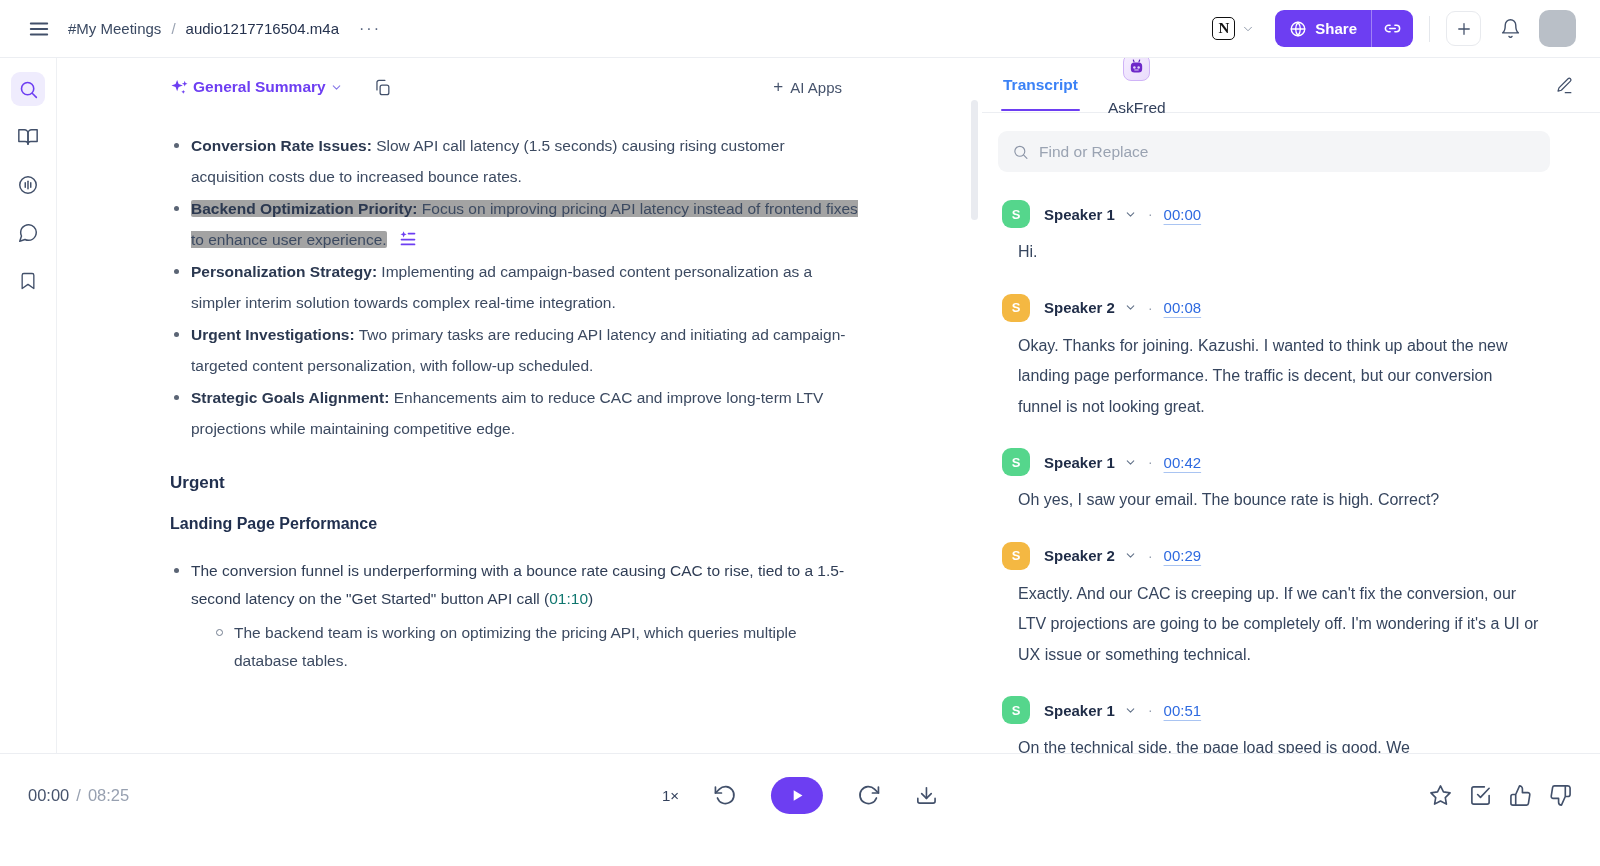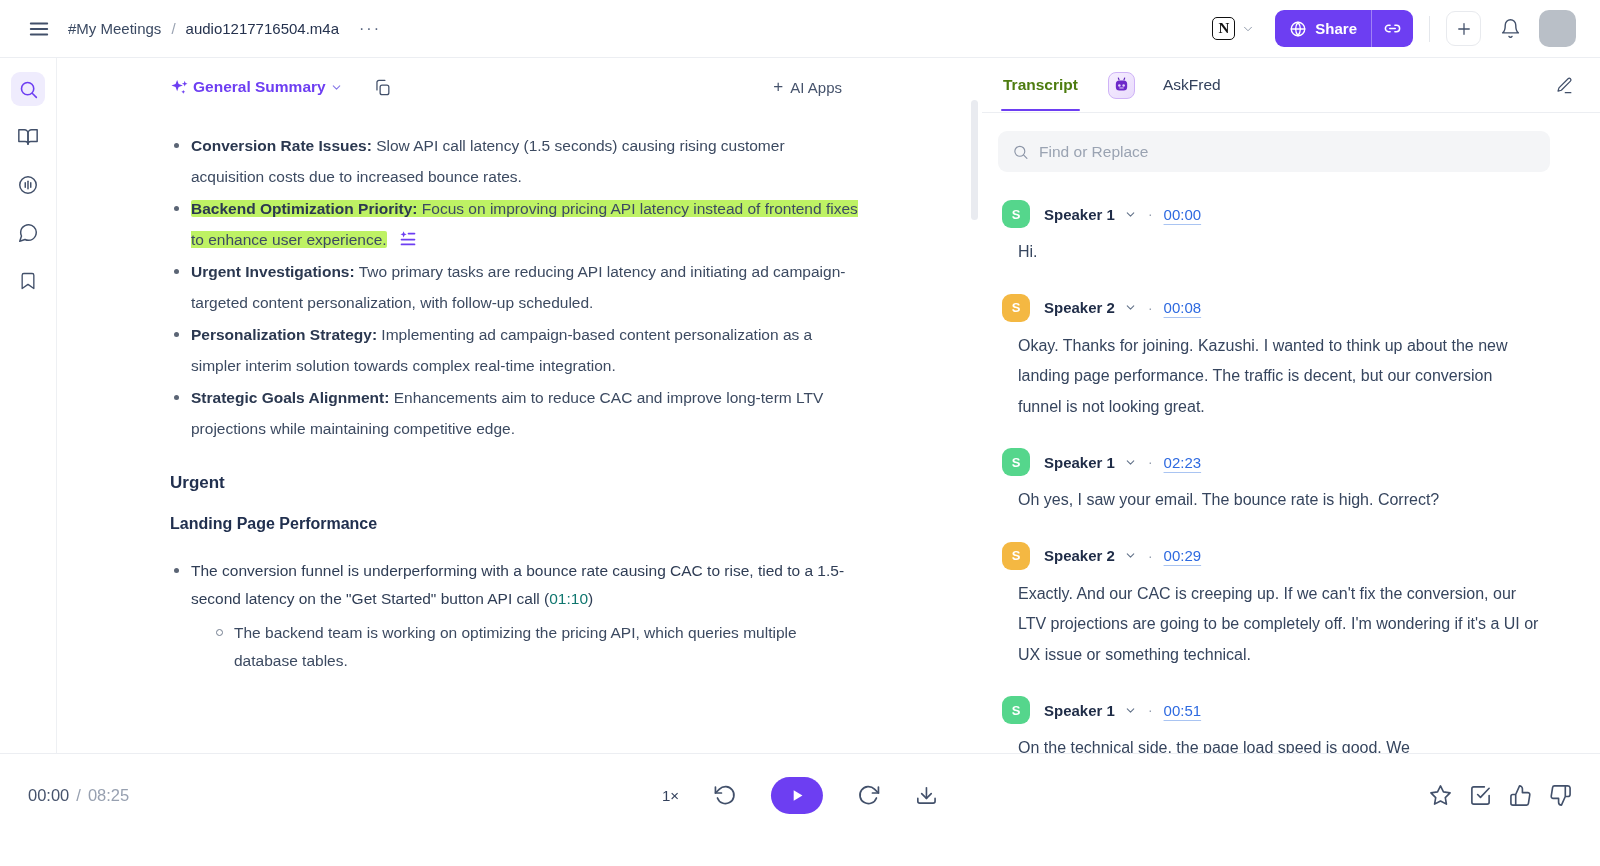--- a/index.html
+++ b/index.html
@@ -46,42 +46,42 @@
   .summary-label { color:#6d3ef2; font-size:15.5px; font-weight:600; }
   .copy-btn { margin-left:30px; cursor:pointer; }
   .ai-apps { margin-left:auto; display:flex; align-items:center; gap:7px; cursor:pointer; color:#46536c; font-size:15px; }
   .ai-plus { font-size:17px; color:#46536c; }
 
   .main-body { margin-left:113px; width:690px; height:667px; overflow:hidden; }
   .summary-list { list-style:none; margin-top:14px; }
   .summary-list li { position:relative; padding-left:21px; font-size:15.5px; line-height:31px; color:#3c4a61; margin-bottom:1px; }
   .summary-list li::before { content:""; position:absolute; left:4px; top:13px; width:5px; height:5px; border-radius:50%; background:#5b6575; }
   .b-label { font-weight:700; color:#2b3850; }
-  .hl { background:#bef264; border-radius:2px; }
+  .hl { background:#a3a3a3; border-radius:2px; }
   .note-add-icon { display:inline-block; vertical-align:-2px; margin-left:12px; cursor:pointer; }
 
   .notes-heading { margin-top:29px; font-size:17px; font-weight:600; color:#21304f; }
   .notes-sub { margin-top:22px; font-size:16px; font-weight:700; color:#21304f; }
   .notes-para { margin-top:6px; font-size:15.5px; line-height:26px; color:#3c4a61; }
   .notes-list { list-style:none; margin-top:24px; }
   .notes-list > li { position:relative; padding-left:21px; font-size:15.5px; line-height:27.5px; color:#2f3d55; }
   .notes-list > li::before { content:""; position:absolute; left:4px; top:11px; width:5px; height:5px; border-radius:50%; background:#5b6575; }
   .sub-item { position:relative; margin-top:7px; margin-left:21px; padding-left:22px; font-size:15.5px; line-height:27.5px; color:#3c4a61; }
   .sub-item::before { content:""; position:absolute; left:4px; top:10px; width:5px; height:5px; border-radius:50%; border:1.4px solid #737e90; background:#fff; }
   .ts-link { color:#0f766e; cursor:pointer; }
 
   .main-scrollbar { position:absolute; top:42px; right:4px; width:7px; height:120px; border-radius:4px; background:#e9ebf0; }
 
   
   .right-panel { position:absolute; top:58px; left:982px; right:0; bottom:83px; background:#fff; display:flex; flex-direction:column; overflow:hidden; }
   .tabs-row { height:55px; display:flex; align-items:center; padding:0 26px 0 21px; border-bottom:1px solid #eceef2; flex-shrink:0; }
   .tab { font-size:15.5px; cursor:pointer; position:relative; }
-  .tab.active { color:#4d7c0f; font-weight:600; }
+  .tab.active { color:#3b82f6; font-weight:600; }
   .tab.active::after { content:""; position:absolute; left:-2px; right:-2px; bottom:-17px; height:2.5px; background:#6d3ef2; border-radius:2px; }
-  .askfred { display:flex; align-items:center; gap:28px; margin-left:30px; cursor:pointer; color:#33415c; font-size:15.5px; }
+  .askfred { display:flex; align-items:center; gap:18px; margin-left:30px; cursor:pointer; color:#33415c; font-size:15.5px;flex-direction:column; }
   .fred-box { width:27px; height:27px; border-radius:8px; border:1px solid #cfb3f7; background:linear-gradient(135deg,#f6eeff,#e9dbfc); display:flex; align-items:center; justify-content:center; }
   .edit-btn { margin-left:auto; cursor:pointer; }
 
   .search-row { padding:18px 50px 0 16px; flex-shrink:0; }
   .search-box { height:41px; background:#f4f5f7; border-radius:9px; display:flex; align-items:center; gap:10px; padding:0 14px; }
   .search-box input { border:none; outline:none; background:transparent; font-family:"Liberation Sans", sans-serif; font-size:15.5px; color:#33415c; width:100%; }
   .search-box input::placeholder { color:#9aa3b2; }
 
   .entries { padding:28px 16px 0 20px; overflow:hidden; flex:1; }
   .entry { margin-bottom:26px; }
@@ -235,24 +235,24 @@
         </li>
         <li>
           <span class="hl"><span class="b-label">Backend Optimization Priority:</span><span> Focus on improving pricing API latency instead of frontend fixes to enhance user experience.</span></span><span class="note-add-icon"><svg width="18" height="18" viewBox="0 0 18 18">
                 <path d="M4.6 2.2 L5.5 4.4 L7.7 5.3 L5.5 6.2 L4.6 8.4 L3.7 6.2 L1.5 5.3 L3.7 4.4 Z" fill="#6d3ef2"></path>
                 <line x1="9.5" y1="4.6" x2="15.5" y2="4.6" stroke="#6d3ef2" stroke-width="1.7" stroke-linecap="round"></line>
                 <line x1="2.5" y1="10.6" x2="15.5" y2="10.6" stroke="#6d3ef2" stroke-width="1.7" stroke-linecap="round"></line>
                 <line x1="2.5" y1="15.4" x2="15.5" y2="15.4" stroke="#6d3ef2" stroke-width="1.7" stroke-linecap="round"></line>
               </svg></span>
         </li>
         <li>
+          <span class="b-label">Personalization Strategy:</span><span> Implementing ad campaign-based content personalization as a simpler interim solution towards complex real-time integration.</span>
+        </li>
+        <li>
           <span class="b-label">Urgent Investigations:</span><span> Two primary tasks are reducing API latency and initiating ad campaign-targeted content personalization, with follow-up scheduled.</span>
-        </li>
-        <li>
-          <span class="b-label">Personalization Strategy:</span><span> Implementing ad campaign-based content personalization as a simpler interim solution towards complex real-time integration.</span>
         </li>
         <li>
           <span class="b-label">Strategic Goals Alignment:</span><span> Enhancements aim to reduce CAC and improve long-term LTV projections while maintaining competitive edge.</span>
         </li>
       </ul>
 
       <h2 class="notes-heading">Urgent</h2>
       <h3 class="notes-sub">Landing Page Performance</h3>
 
       <ul class="notes-list">
@@ -331,21 +331,21 @@
       </div>
 
       <div class="entry">
         <div class="entry-header">
           <span class="sp-avatar green">S</span>
           <span class="sp-name">Speaker 1</span>
           <svg class="sp-chevron" width="13" height="13" viewBox="0 0 24 24" style="stroke:#64748b;fill:none;stroke-width:2;stroke-linecap:round;stroke-linejoin:round">
               <polyline points="6 9 12 15 18 9"></polyline>
             </svg>
           <span class="sp-dot">·</span>
-          <span class="sp-time">02:23</span>
+          <span class="sp-time">00:42</span>
         </div>
         <div class="entry-text">Oh yes, I saw your email. The bounce rate is high. Correct?</div>
       </div>
 
       <div class="entry">
         <div class="entry-header">
           <span class="sp-avatar yellow">S</span>
           <span class="sp-name">Speaker 2</span>
           <svg class="sp-chevron" width="13" height="13" viewBox="0 0 24 24" style="stroke:#64748b;fill:none;stroke-width:2;stroke-linecap:round;stroke-linejoin:round">
               <polyline points="6 9 12 15 18 9"></polyline>

